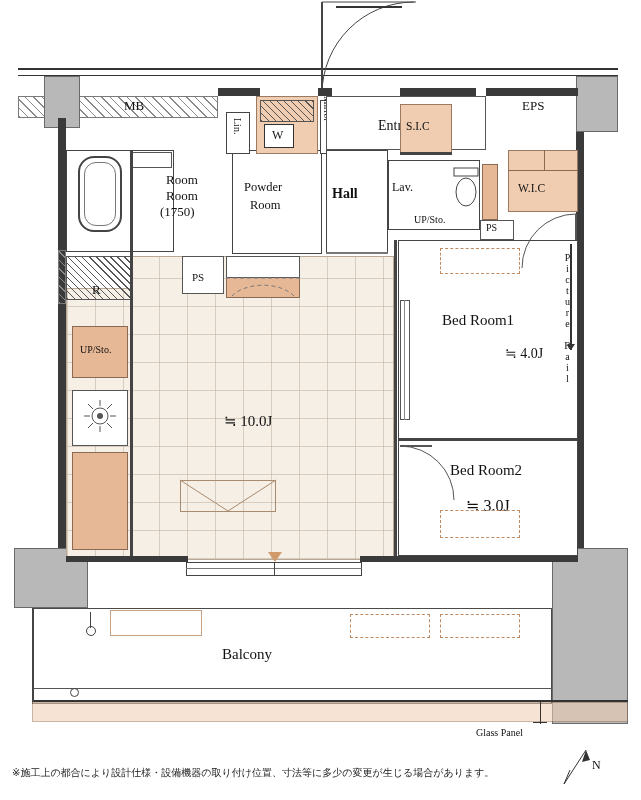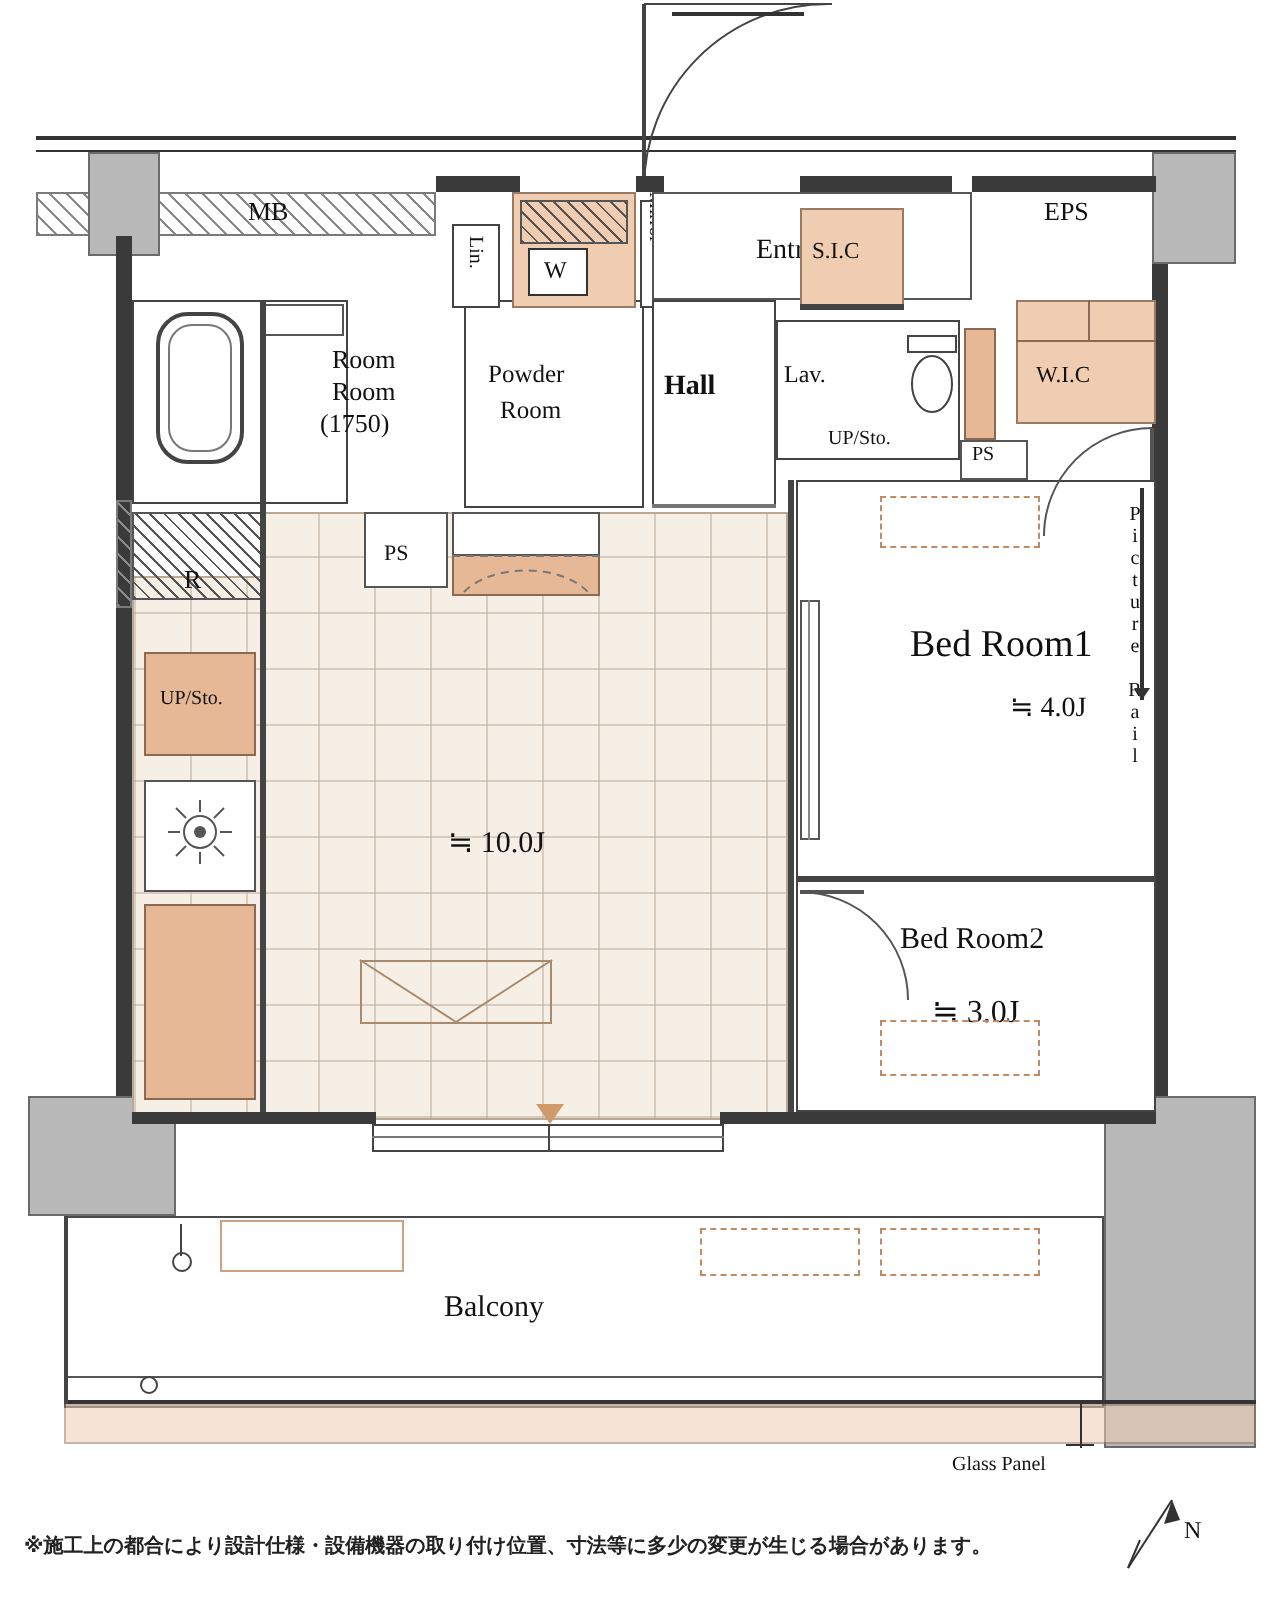--- a/index.html
+++ b/index.html
@@ -23,21 +23,21 @@
       repeating-linear-gradient(0deg,rgba(190,175,155,.55) 0px,rgba(190,175,155,.55) 1px,transparent 1px,transparent 28px),
       repeating-linear-gradient(90deg,rgba(190,175,155,.55) 0px,rgba(190,175,155,.55) 1px,transparent 1px,transparent 28px);
   }
   .beige{background:#e7b896;border:1px solid #8a6a52;}
   .beigelt{background:#f0cdb0;border:1px solid #9a7a62;}
   .lbl{position:absolute;white-space:nowrap;color:#111;}
   .c{ text-align:center; }
   .thinline{background:#444;}
   .thinline2{background:#777;}
   .dashbox{border:1px dashed #c08a62;}
-  .note{font-size:10.5px;color:#222;font-weight:bold;}
+  .note{font-size:10.5px;color:#222;}
   .vert{writing-mode:vertical-rl;text-orientation:upright;}
   .vertsm{writing-mode:vertical-rl;}
   svg{display:block;overflow:visible;}
 </style>
 </head>
 <body>
 
 <div id="stage">
 
   <div class="abs" style="left:18px;top:68px;width:600px;height:8px;background:#fff;border-top:2px solid #333;border-bottom:1px solid #333;"></div>
@@ -191,21 +191,21 @@
 
   <div class="abs" style="left:480px;top:220px;width:34px;height:20px;border:1px solid #555;background:#fff;"></div>
   <div class="lbl" style="left:486px;top:222px;font-size:10px;">PS</div>
 
   <div class="abs beigelt" style="left:508px;top:150px;width:70px;height:62px;"></div>
   <div class="abs" style="left:508px;top:170px;width:70px;height:1px;background:#8a6a52;"></div>
   <div class="abs" style="left:544px;top:150px;width:1px;height:20px;background:#8a6a52;"></div>
   <div class="lbl" style="left:518px;top:182px;font-size:11.5px;">W.I.C</div>
 
   <div class="abs room" style="left:398px;top:240px;width:180px;height:200px;"></div>
-  <div class="lbl c" style="left:455px;top:312px;font-size:19px;">Bed Room1</div>
+  <div class="lbl c" style="left:442px;top:312px;font-size:15px;">Bed Room1</div>
   <div class="lbl c" style="left:466px;top:345px;font-size:14px;margin-left:39px;">≒ 4.0J</div>
   <div class="abs dashbox" style="left:440px;top:248px;width:80px;height:26px;"></div>
 
   <div class="abs" style="left:570px;top:244px;width:2px;height:106px;background:#333;"></div>
   <div class="lbl vert" style="left:562px;top:252px;font-size:10px;">Picture Rail</div>
   <div class="abs" style="left:567px;top:344px;width:0;height:0;border-left:4px solid transparent;border-right:4px solid transparent;border-top:6px solid #333;"></div>
 
   <svg class="abs" style="left:520px;top:212px;" width="58" height="58">
     <path d="M56,2 A54,54 0 0 0 2,56" fill="none" stroke="#555" stroke-width="1"></path>
     <line x1="56" y1="2" x2="56" y2="28" stroke="#555" stroke-width="2"></line>

